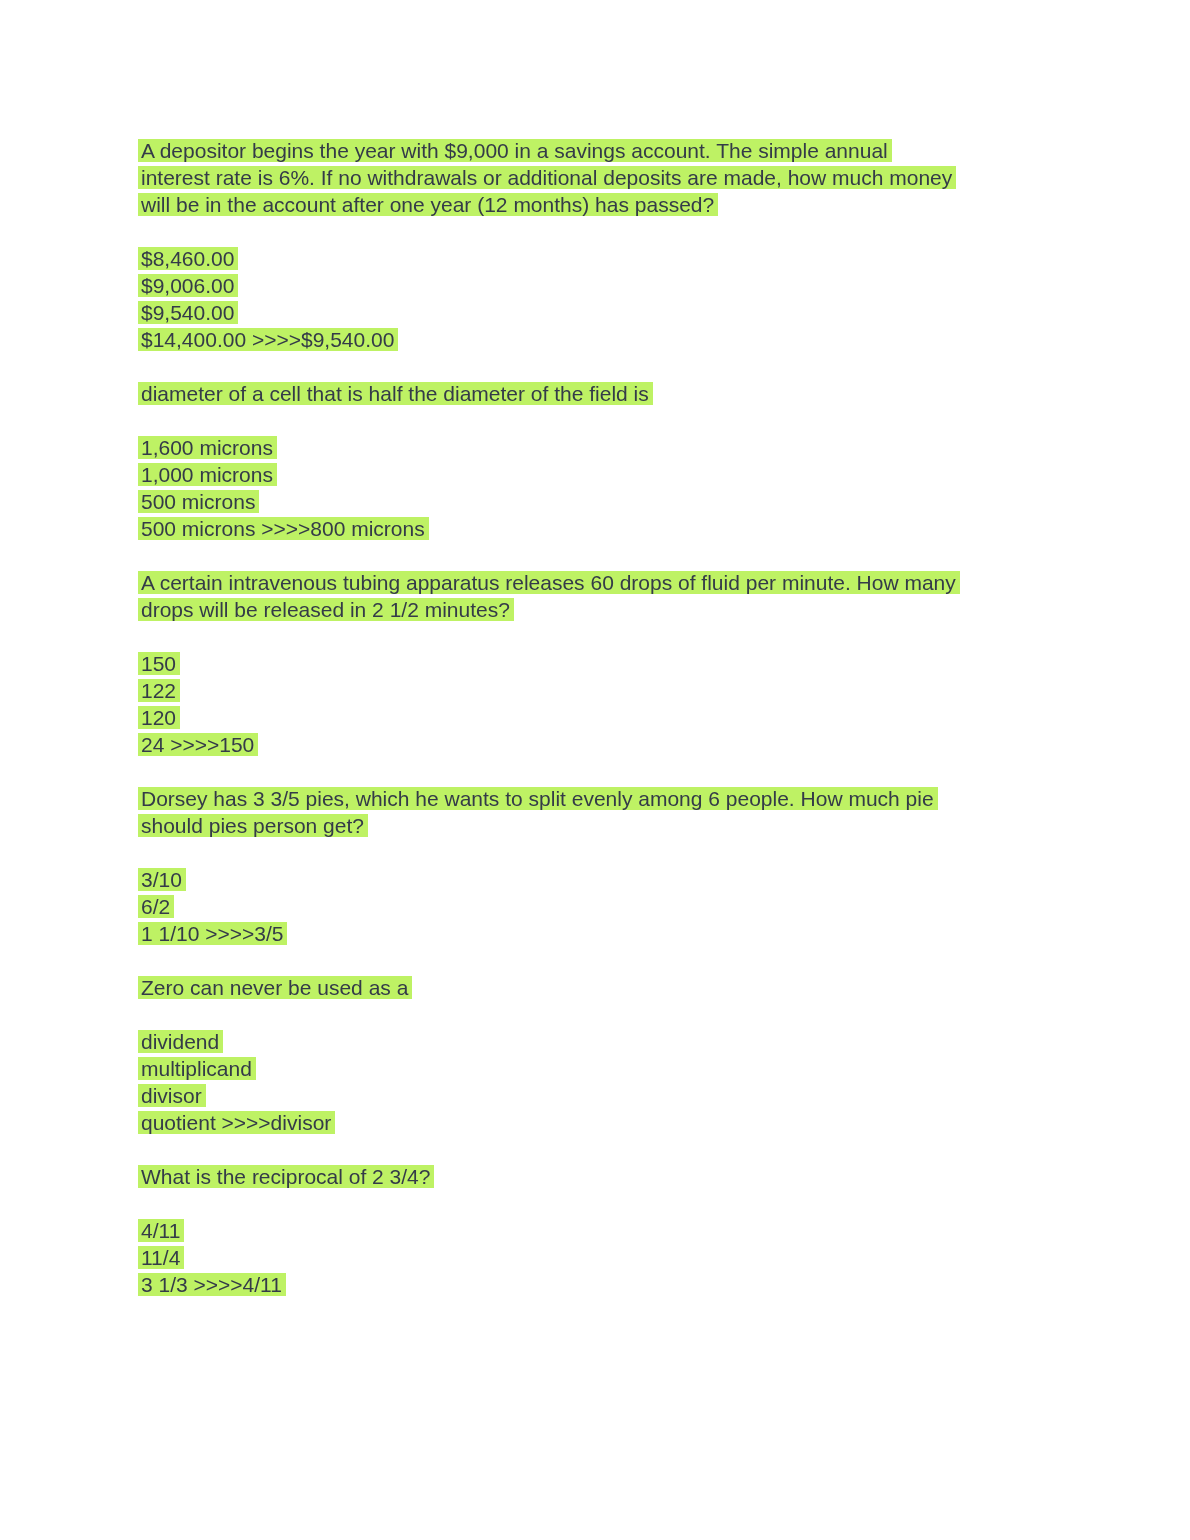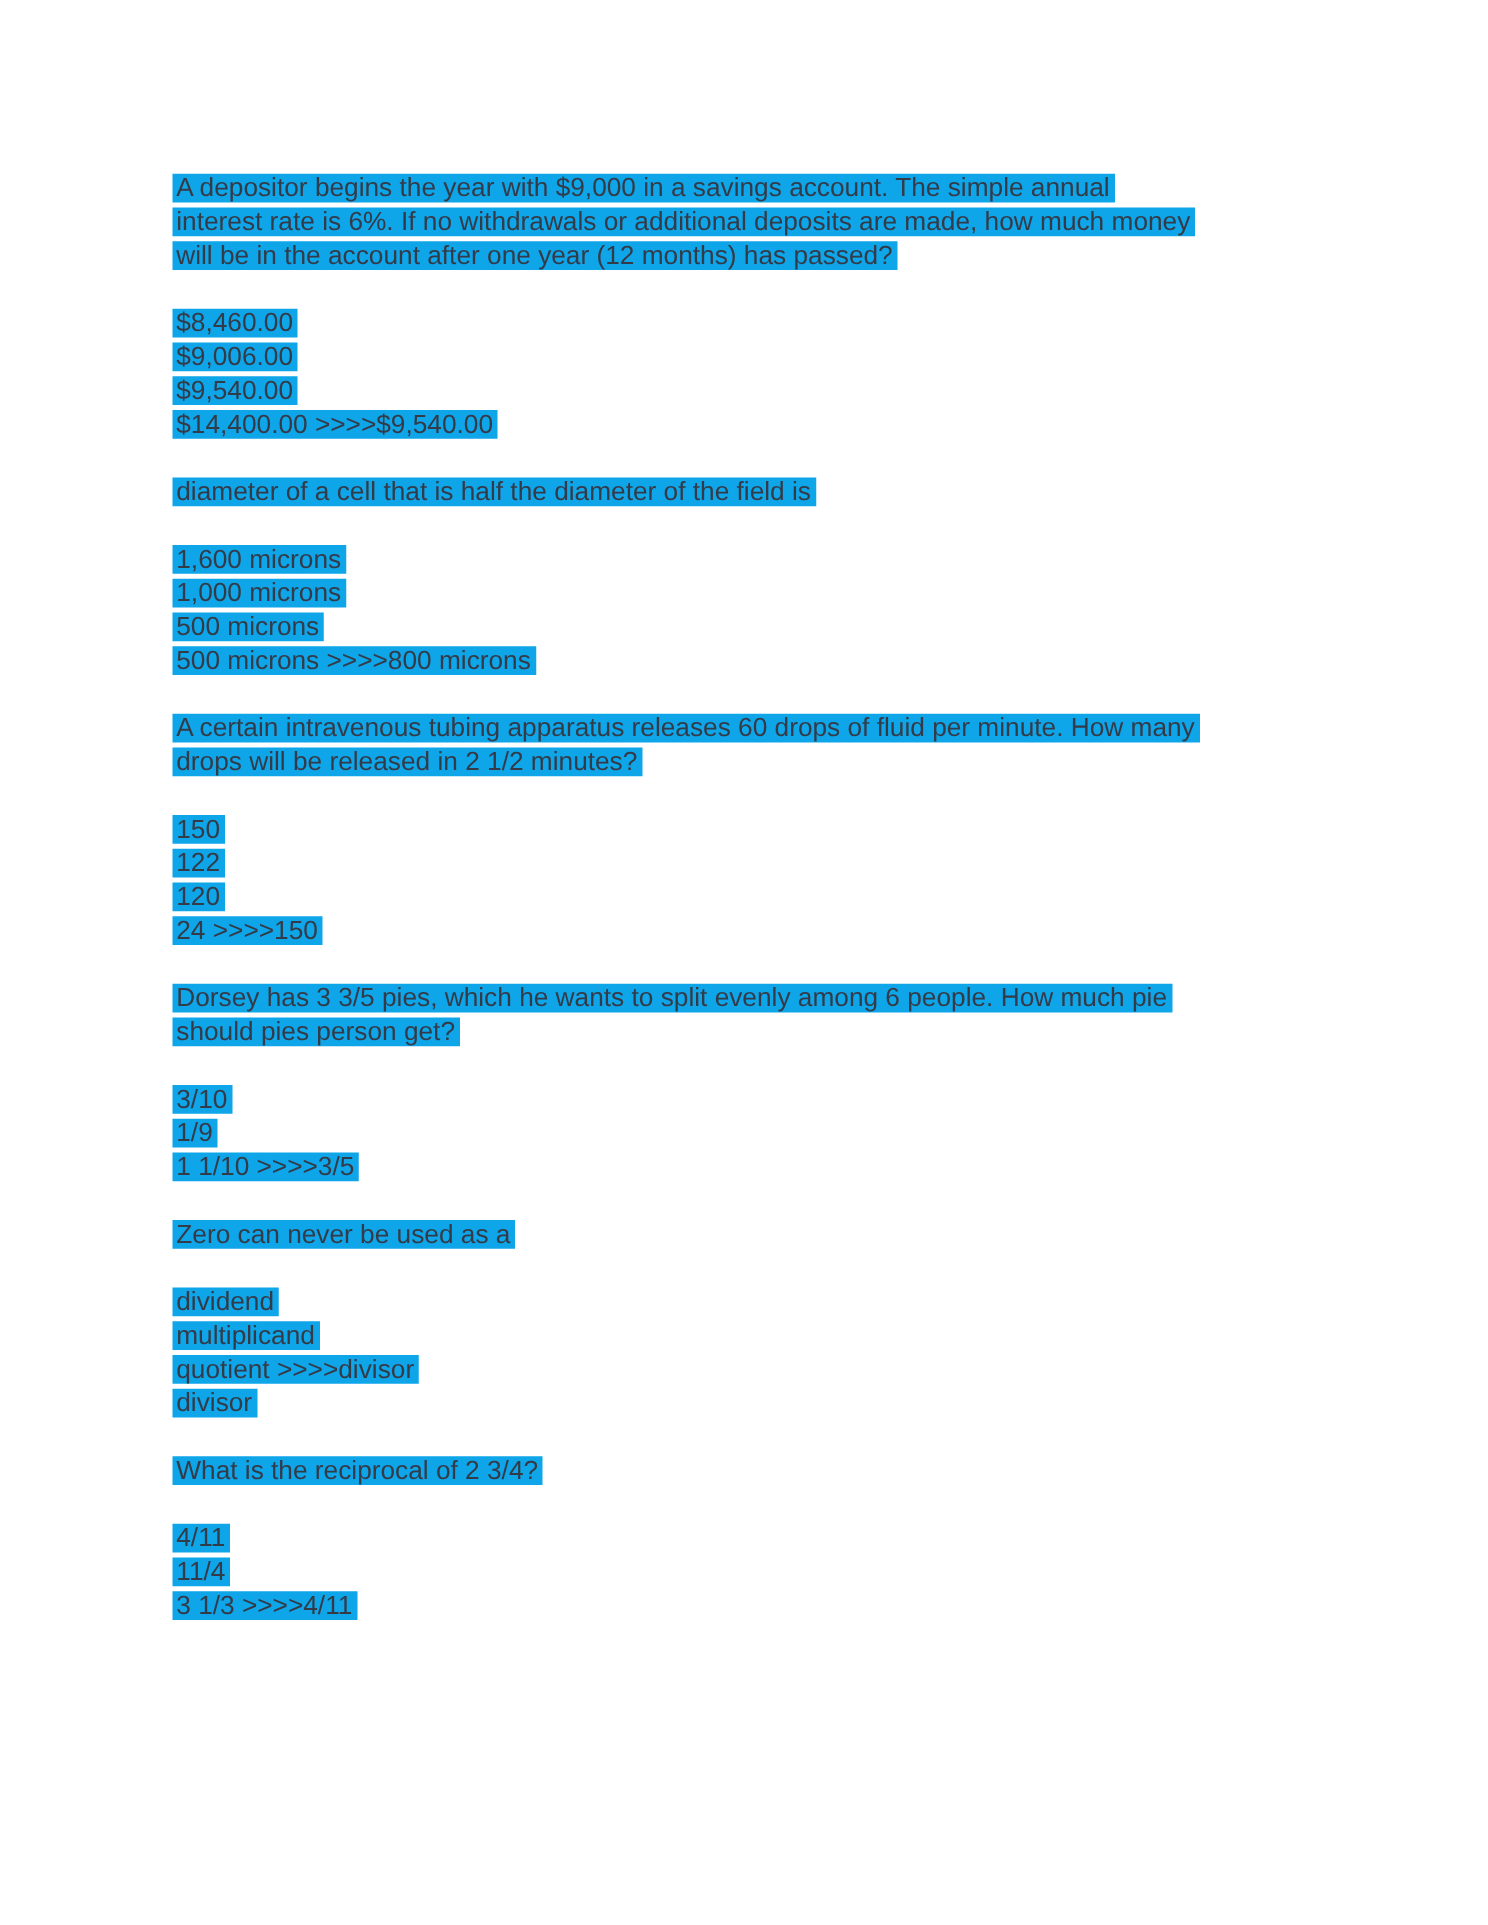--- a/index.html
+++ b/index.html
@@ -21,21 +21,21 @@
     padding: 137px 120px 0 138px;
   }
   .para {
     margin: 0 0 27px 0;
   }
   .line {
     height: 27px;
     white-space: pre;
   }
   .hl {
-    background: #0ea5e9;
+    background: #bef264;
     padding: 0 4px 0 3px;
   }
 </style>
 </head>
 <body>
 
 <main id="doc">
     <div class="para">
       <div class="line"><span class="hl">A depositor begins the year with $9,000 in a savings account. The simple annual</span></div>
       <div class="line"><span class="hl">interest rate is 6%. If no withdrawals or additional deposits are made, how much money</span></div>
@@ -65,31 +65,31 @@
       <div class="line"><span class="hl">122</span></div>
       <div class="line"><span class="hl">120</span></div>
       <div class="line"><span class="hl">24 &gt;&gt;&gt;&gt;150</span></div>
     </div>
     <div class="para">
       <div class="line"><span class="hl">Dorsey has 3 3/5 pies, which he wants to split evenly among 6 people. How much pie</span></div>
       <div class="line"><span class="hl">should pies person get?</span></div>
     </div>
     <div class="para">
       <div class="line"><span class="hl">3/10</span></div>
-      <div class="line"><span class="hl">1/9</span></div>
+      <div class="line"><span class="hl">6/2</span></div>
       <div class="line"><span class="hl">1 1/10 &gt;&gt;&gt;&gt;3/5</span></div>
     </div>
     <div class="para">
       <div class="line"><span class="hl">Zero can never be used as a</span></div>
     </div>
     <div class="para">
       <div class="line"><span class="hl">dividend</span></div>
       <div class="line"><span class="hl">multiplicand</span></div>
+      <div class="line"><span class="hl">divisor</span></div>
       <div class="line"><span class="hl">quotient &gt;&gt;&gt;&gt;divisor</span></div>
-      <div class="line"><span class="hl">divisor</span></div>
     </div>
     <div class="para">
       <div class="line"><span class="hl">What is the reciprocal of 2 3/4?</span></div>
     </div>
     <div class="para">
       <div class="line"><span class="hl">4/11</span></div>
       <div class="line"><span class="hl">11/4</span></div>
       <div class="line"><span class="hl">3 1/3 &gt;&gt;&gt;&gt;4/11</span></div>
     </div>
   </main>

